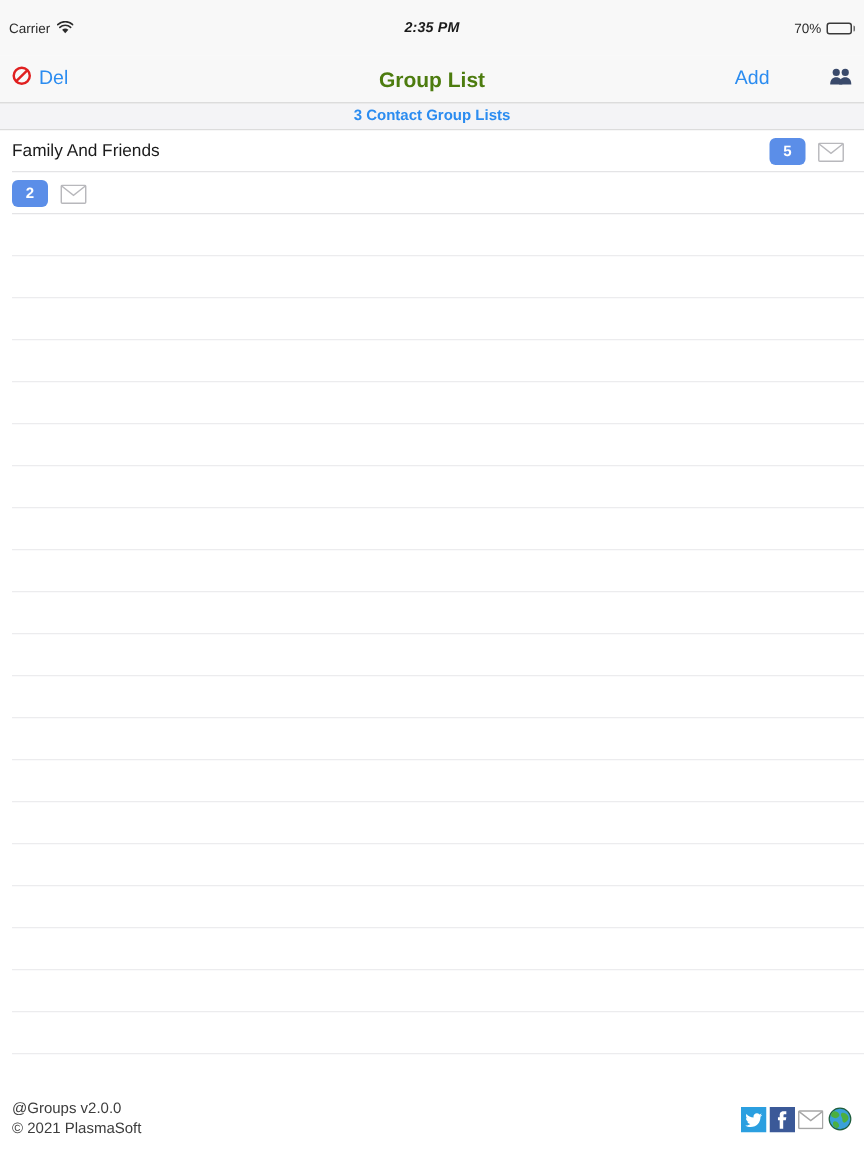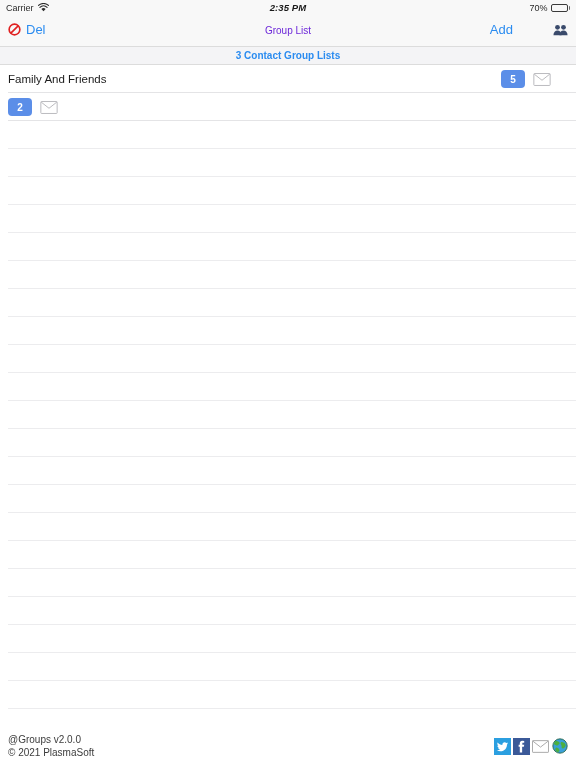--- a/index.html
+++ b/index.html
@@ -23,21 +23,21 @@
     background: #ffffff;
     position: relative;
   }
 
   
   .status-bar {
     height: 15px;
     background: #f8f8f8;
     display: flex;
     align-items: center;
-    padding: 0 6px;
+    padding: 11px 6px;
     font-size: 9px;
     color: #2b2b2b;
     flex: 0 0 auto;
     position: relative;
   }
   .status-left {
     display: flex;
     align-items: center;
     gap: 4px;
   }
@@ -107,23 +107,23 @@
   }
   .nav-right { margin-left: auto; gap: 40px; }
   .nav-btn-label {
     color: #2b8cf0;
     font-size: 13px;
   }
   .nav-title {
     position: absolute;
     left: 0; right: 0;
     text-align: center;
-    font-size: 10px;
-    font-weight: normal;
-    color: #6d28d9;
+    font-size: 14px;
+    font-weight: bold;
+    color: #4d7c0f;
     pointer-events: none;
   }
 
   
   .count-bar {
     height: 17px;
     background: #f4f4f6;
     border-bottom: 1px solid #dcdcdc;
     display: flex;
     align-items: center;
@@ -142,21 +142,21 @@
     background: #ffffff;
     overflow: hidden;
     position: relative;
   }
   .row {
     height: 28px;
     box-sizing: border-box;
     display: flex;
     align-items: center;
     padding-left: 8px;
-    padding-right: 24px;
+    padding-right: 12px;
     position: relative;
     background: #ffffff;
   }
   .row.alt { background: #f4f4f8; }
   .row::after {
     content: "";
     position: absolute;
     left: 8px;
     right: 0;
     bottom: 0;

